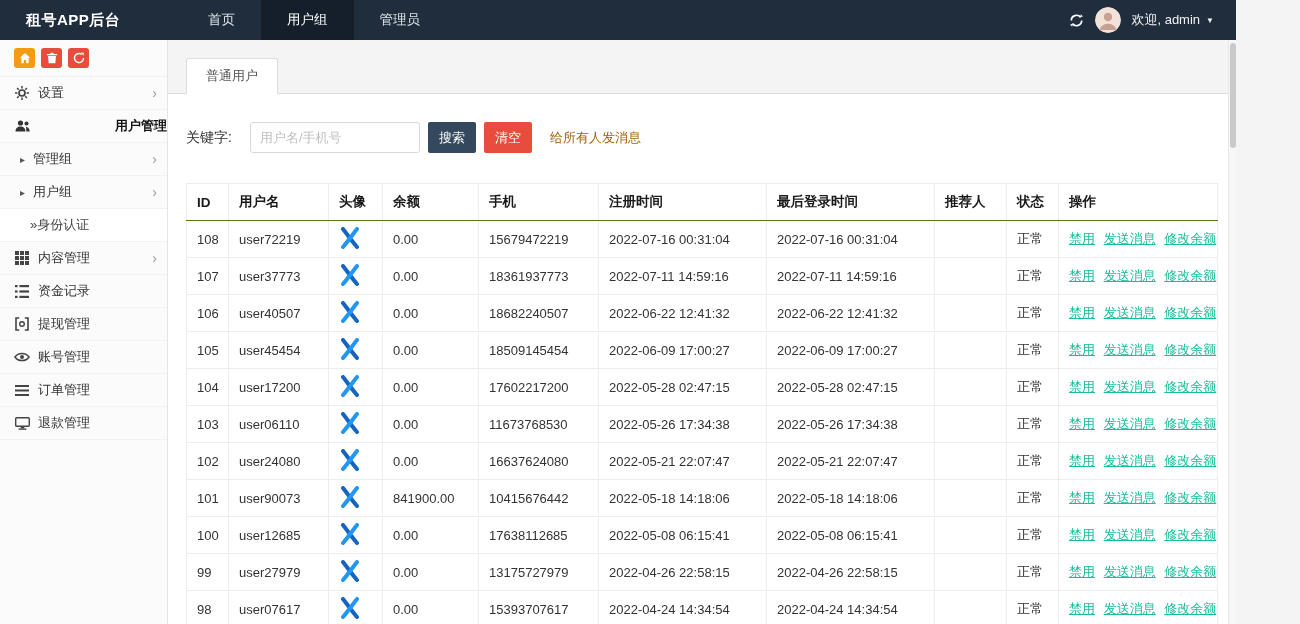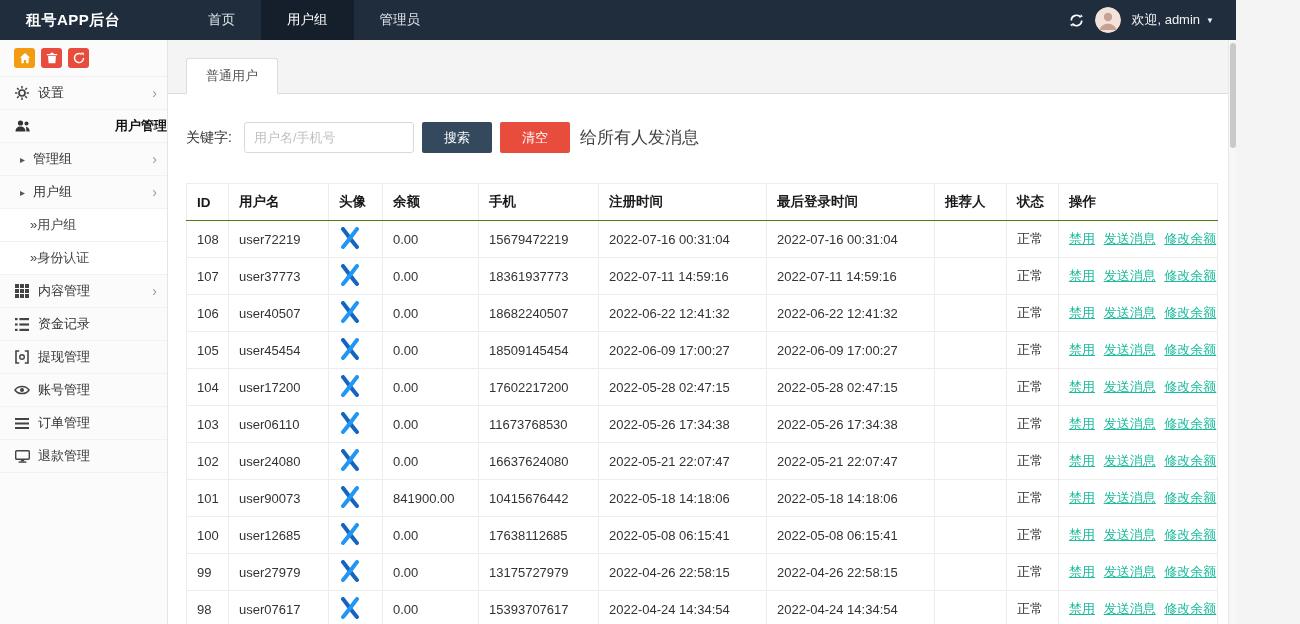--- a/index.html
+++ b/index.html
@@ -36,27 +36,27 @@
   .side-item.sub .tri { font-size:10px; color:#555; }
   .side-item.leaf { padding-left:30px; background:#fff; color:#444; }
 
   
   .main { flex:1; display:flex; flex-direction:column; min-width:0; }
   .tabstrip { height:54px; background:#f4f4f4; display:flex; align-items:flex-end; padding-left:18px; border-bottom:1px solid #ddd; }
   .tab { background:#fff; border:1px solid #ddd; border-bottom:1px solid #fff; margin-bottom:-1px; padding:8px 19px; font-size:13px; color:#555; border-radius:3px 3px 0 0; cursor:pointer; }
   .card { flex:1; background:#fff; padding:28px 18px 0 18px; overflow:hidden; }
 
   .searchbar { display:flex; align-items:center; gap:8px; }
-  .kw-label { font-size:14px; color:#333; margin-right:4px; }
+  .kw-label { font-size:14px; color:#333; margin-right:10px; }
   .kw-input { width:170px; height:31px; border:1px solid #d9d9d9; border-radius:3px; padding:0 9px; font-size:13px; color:#333; outline:none; font-family:inherit; }
   .kw-input::placeholder { color:#bfbfbf; }
-  .btn { height:31px; border:none; color:#fff; font-size:13px; padding:0 22px; border-radius:2px; cursor:pointer; font-family:Liberation Serif, serif; }
+  .btn { height:31px; border:none; color:#fff; font-size:13px; padding:0 11px; border-radius:2px; cursor:pointer; font-family:Liberation Serif, serif; }
   .btn-search { background:#34495e; }
   .btn-clear { background:#e74c3c; }
-  .broadcast { color:#404040; font-size:17px; text-decoration:none; cursor:pointer; margin-left:2px; }
+  .broadcast { color:#a16207; font-size:13px; text-decoration:none; cursor:pointer; margin-left:10px; }
 
   
   .tbl-wrap { margin-top:30px; }
   table { width:100%; border-collapse:collapse; table-layout:fixed; }
   th,td { border:1px solid #ededed; padding:9px 10px; font-size:13px; text-align:left; color:#333; overflow:hidden; white-space:nowrap; }
   thead th { font-weight:bold; color:#1a1a1a; font-size:13.5px; border-bottom:1px solid #4d7c0f; }
   td.c-avatar { padding-top:5px; padding-bottom:4px; }
   .action-link { color:#1abc9c; text-decoration:underline; margin-right:5px; cursor:pointer; }
   .w-id{width:42px} .w-user{width:100px} .w-ava{width:54px} .w-bal{width:96px} .w-phone{width:120px}
   .w-reg{width:168px} .w-last{width:168px} .w-ref{width:72px} .w-status{width:52px} .w-ops{width:auto}
@@ -150,23 +150,20 @@
         <span class="slabel">管理组</span>
         <span class="chev">›</span>
       </div>
 
       <div class="side-item sub">
         <span class="tri">▸</span>
         <span class="slabel">用户组</span>
         <span class="chev">›</span>
       </div>
 
-      <div class="side-item leaf">
-        <span class="slabel">»用户组</span>
-      </div>
 
       <div class="side-item leaf">
         <span class="slabel">»身份认证</span>
       </div>
 
       <div class="side-item root">
         <span class="sic">
             <svg width="14" height="14" viewBox="0 0 14 14" fill="#444">
               <rect width="4" height="4"></rect>
               <rect x="5" width="4" height="4"></rect>

